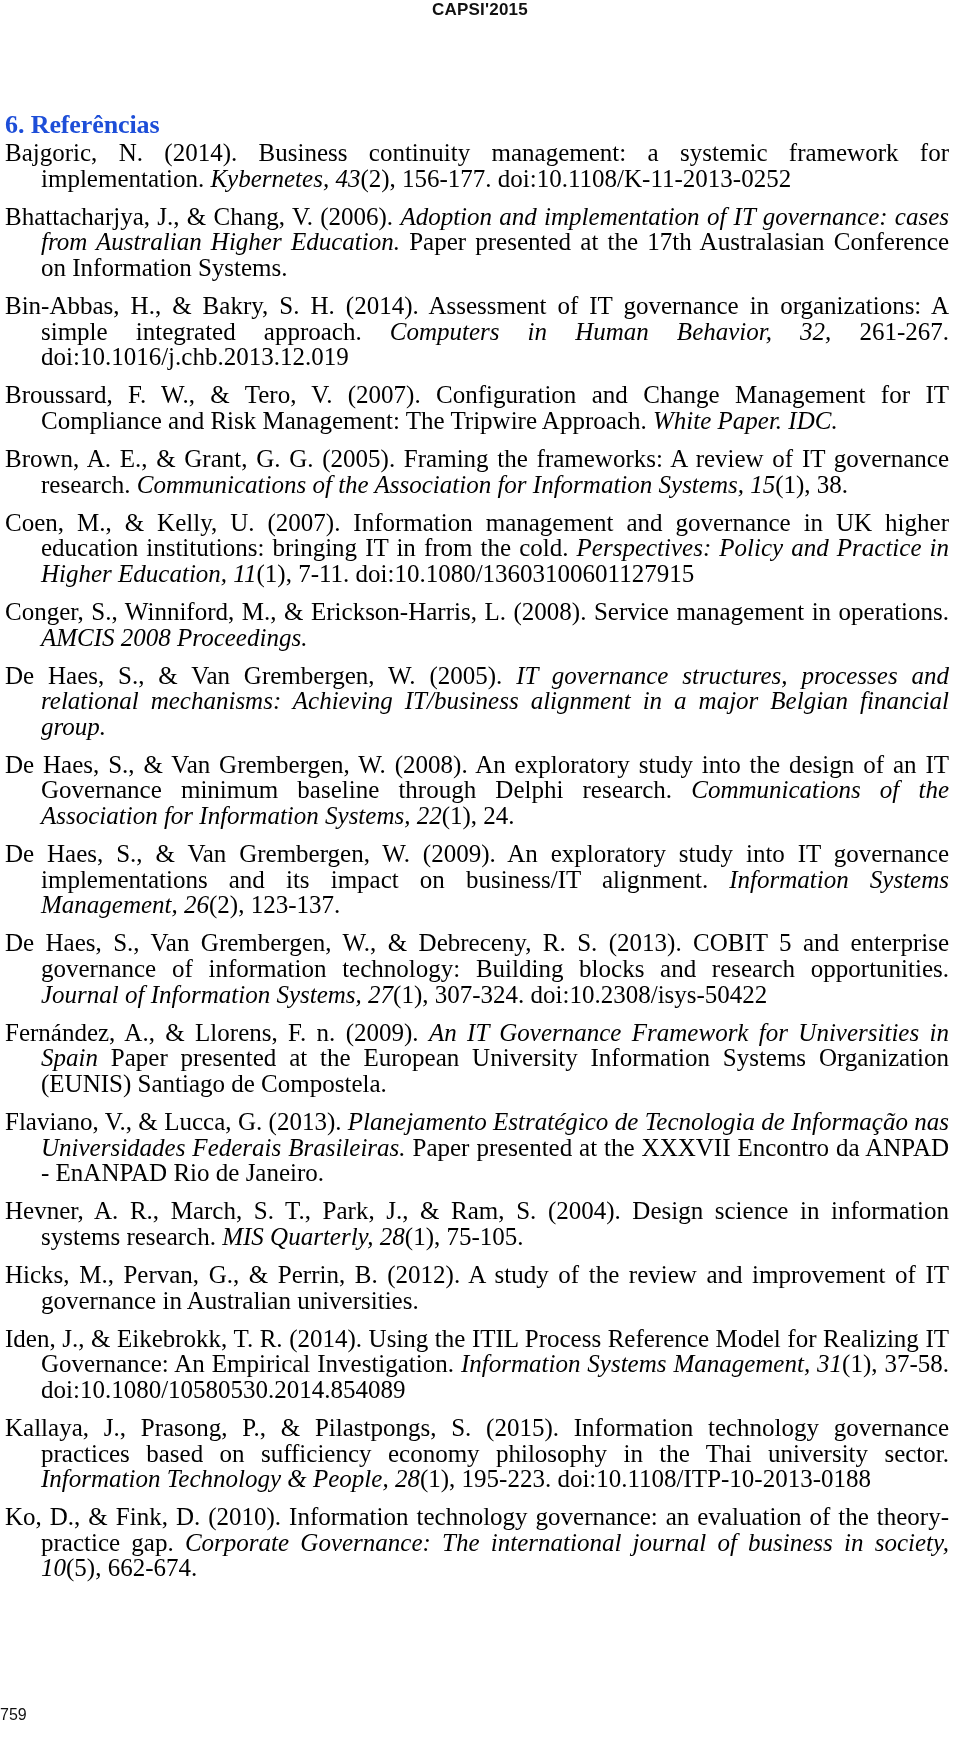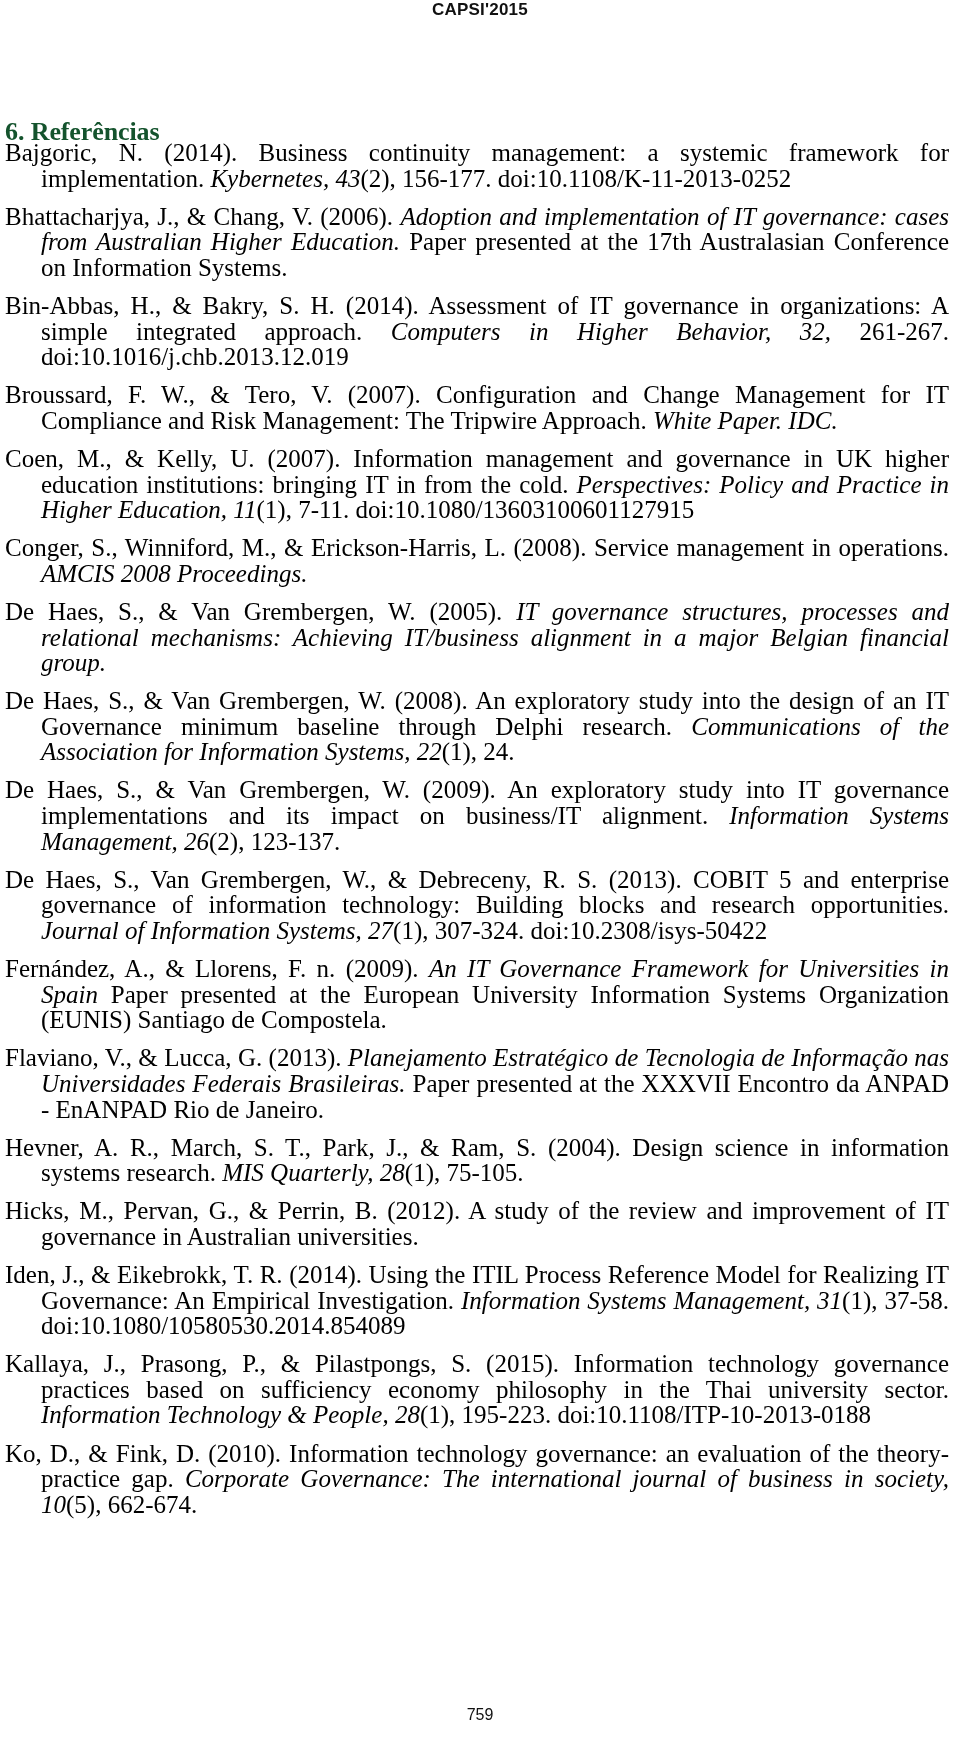--- a/index.html
+++ b/index.html
@@ -33,27 +33,27 @@
     font-family: "Liberation Sans", "DejaVu Sans", sans-serif;
     font-size: 17px;
     font-weight: 600;
     letter-spacing: 0.2px;
     color: #111;
   }
 
   
   .section-heading {
     position: absolute;
-    top: 88px;
+    top: 81px;
     left: 5px;
     font-family: "Liberation Serif", "DejaVu Serif", serif;
     font-weight: bold;
     font-size: 26px;
     letter-spacing: -0.1px;
-    color: #14532d;
+    color: #1d4ed8;
     margin-top: 29px;
   }
 
   
   .reference-list {
     position: absolute;
     top: 140px;
     left: 5px;
     width: 944px;
   }
@@ -76,40 +76,41 @@
   }
 
   
 
   
   .page-number {
     position: absolute;
     left: 0;
     top: 1706px;
     width: 960px;
-    text-align: center;
+    text-align: left;
     font-family: "Liberation Sans", "DejaVu Sans", sans-serif;
     font-size: 16px;
     color: #111;
   }
 </style>
 </head>
 <body>
 
 <div class="page">
 
   <div class="running-header">CAPSI'2015</div>
 
   <h2 class="section-heading">6. Referências</h2>
 
   <div class="reference-list">
       <p class="reference-entry">Bajgoric, N. (2014). Business continuity management: a systemic framework for implementation. <i>Kybernetes, 43</i>(2), 156-177. doi:10.1108/K-11-2013-0252</p>
       <p class="reference-entry">Bhattacharjya, J., &amp; Chang, V. (2006). <i>Adoption and implementation of IT governance: cases from Australian Higher Education.</i> Paper presented at the 17th Australasian Conference on Information Systems.</p>
-      <p class="reference-entry">Bin-Abbas, H., &amp; Bakry, S. H. (2014). Assessment of IT governance in organizations: A simple integrated approach. <i>Computers in Higher Behavior, 32,</i> 261-267. doi:10.1016/j.chb.2013.12.019</p>
+      <p class="reference-entry">Bin-Abbas, H., &amp; Bakry, S. H. (2014). Assessment of IT governance in organizations: A simple integrated approach. <i>Computers in Human Behavior, 32,</i> 261-267. doi:10.1016/j.chb.2013.12.019</p>
       <p class="reference-entry">Broussard, F. W., &amp; Tero, V. (2007). Configuration and Change Management for IT Compliance and Risk Management: The Tripwire Approach. <i>White Paper. IDC.</i></p>
+      <p class="reference-entry">Brown, A. E., &amp; Grant, G. G. (2005). Framing the frameworks: A review of IT governance research. <i>Communications of the Association for Information Systems, 15</i>(1), 38.</p>
       <p class="reference-entry">Coen, M., &amp; Kelly, U. (2007). Information management and governance in UK higher education institutions: bringing IT in from the cold. <i>Perspectives: Policy and Practice in Higher Education, 11</i>(1), 7-11. doi:10.1080/13603100601127915</p>
       <p class="reference-entry">Conger, S., Winniford, M., &amp; Erickson-Harris, L. (2008). Service management in operations. <i>AMCIS 2008 Proceedings.</i></p>
       <p class="reference-entry">De Haes, S., &amp; Van Grembergen, W. (2005). <i>IT governance structures, processes and relational mechanisms: Achieving IT/business alignment in a major Belgian financial group.</i></p>
       <p class="reference-entry">De Haes, S., &amp; Van Grembergen, W. (2008). An exploratory study into the design of an IT Governance minimum baseline through Delphi research. <i>Communications of the Association for Information Systems, 22</i>(1), 24.</p>
       <p class="reference-entry">De Haes, S., &amp; Van Grembergen, W. (2009). An exploratory study into IT governance implementations and its impact on business/IT alignment. <i>Information Systems Management, 26</i>(2), 123-137.</p>
       <p class="reference-entry">De Haes, S., Van Grembergen, W., &amp; Debreceny, R. S. (2013). COBIT 5 and enterprise governance of information technology: Building blocks and research opportunities. <i>Journal of Information Systems, 27</i>(1), 307-324. doi:10.2308/isys-50422</p>
       <p class="reference-entry">Fernández, A., &amp; Llorens, F. n. (2009). <i>An IT Governance Framework for Universities in Spain</i> Paper presented at the European University Information Systems Organization (EUNIS) Santiago de Compostela.</p>
       <p class="reference-entry">Flaviano, V., &amp; Lucca, G. (2013). <i>Planejamento Estratégico de Tecnologia de Informação nas Universidades Federais Brasileiras.</i> Paper presented at the XXXVII Encontro da ANPAD - EnANPAD Rio de Janeiro.</p>
       <p class="reference-entry">Hevner, A. R., March, S. T., Park, J., &amp; Ram, S. (2004). Design science in information systems research. <i>MIS Quarterly, 28</i>(1), 75-105.</p>
       <p class="reference-entry">Hicks, M., Pervan, G., &amp; Perrin, B. (2012). A study of the review and improvement of IT governance in Australian universities.</p>

